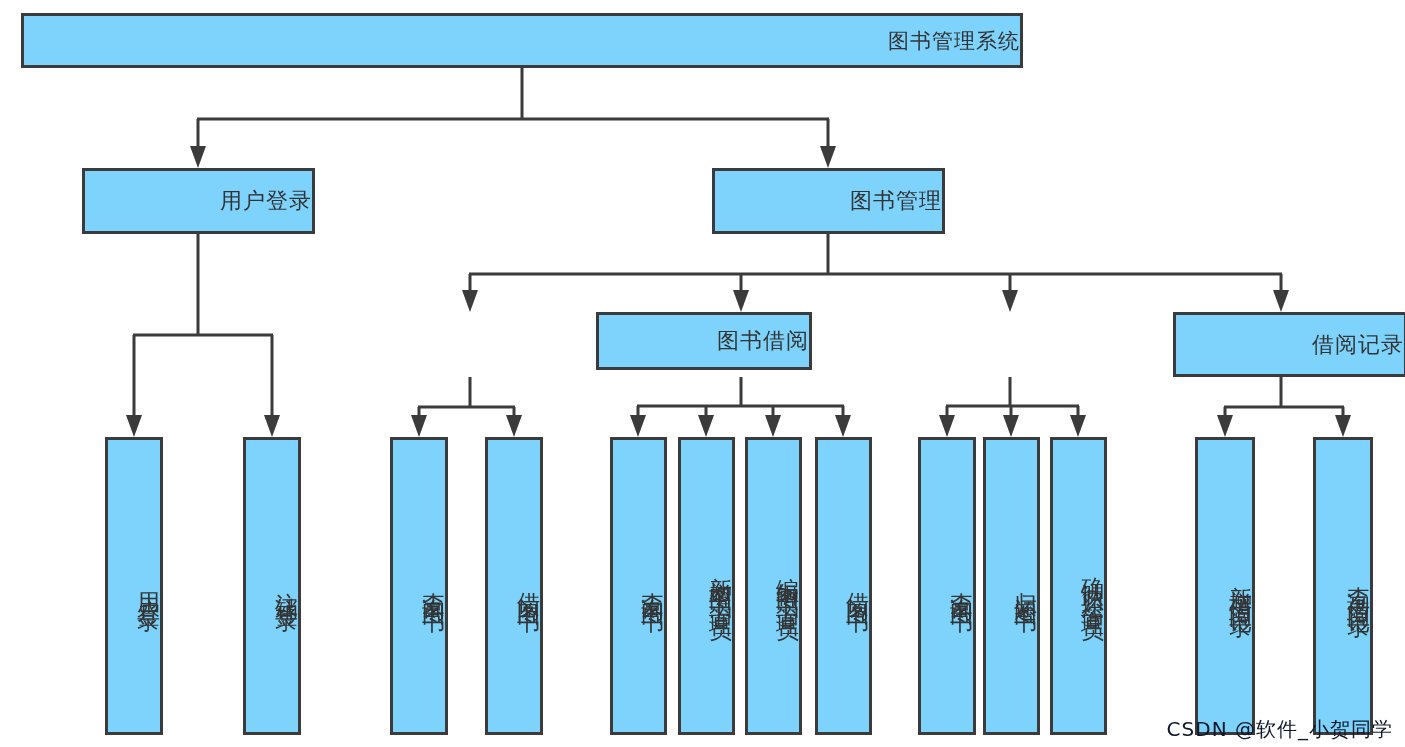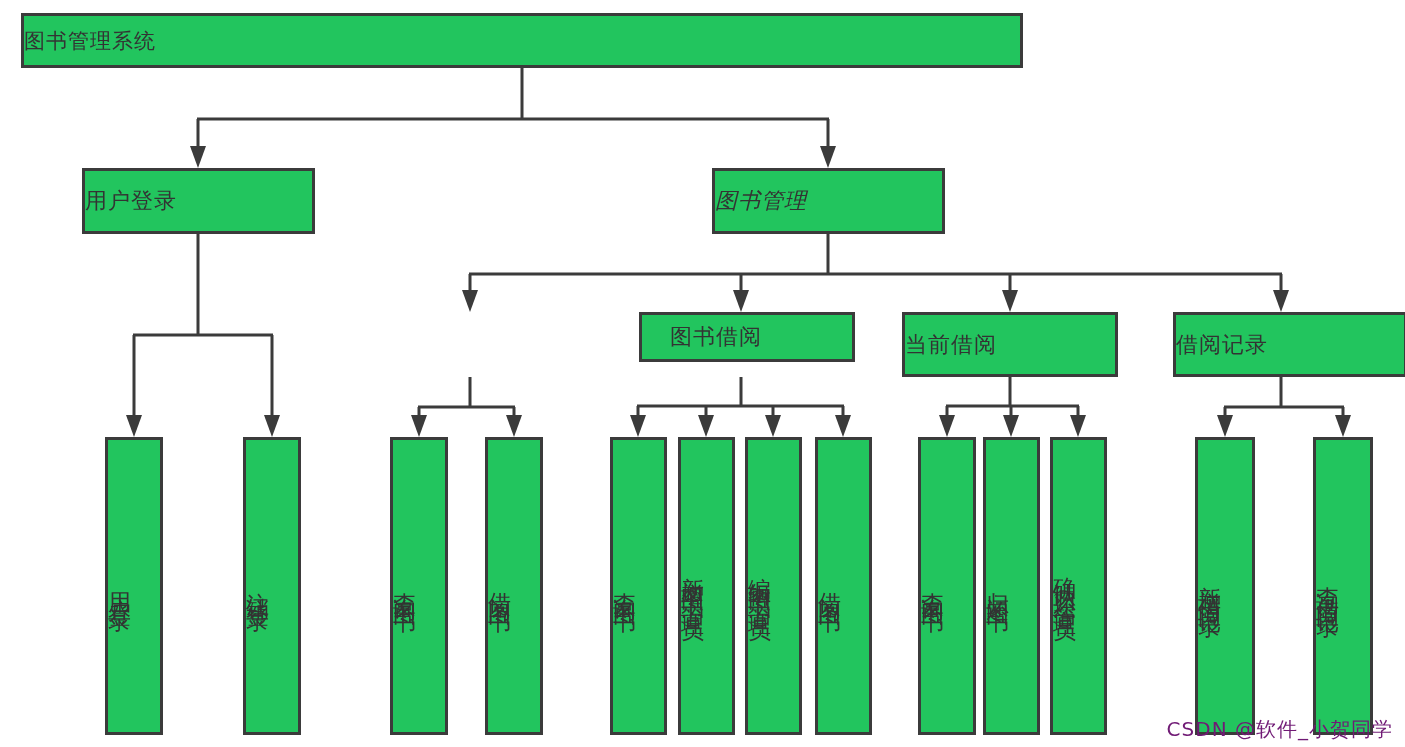--- a/index.html
+++ b/index.html
@@ -2,46 +2,46 @@
 <html><head>
 <meta charset="utf-8">
 <style>
   html,body { margin:0; padding:0; background:#ffffff; }
   .canvas {
     position:relative; width:1405px; height:747px; background:#ffffff;
     font-family:"DejaVu Sans","Liberation Sans",sans-serif; overflow:hidden;
   }
   .connectors { position:absolute; left:0; top:0; width:1405px; height:747px; }
   .node {
-    position:absolute; box-sizing:border-box; background:#22c55e;
-    border:3px solid #3b3b3b; display:flex; align-items:center; justify-content:flex-start;
+    position:absolute; box-sizing:border-box; background:#7dd3fc;
+    border:3px solid #3b3b3b; display:flex; align-items:center; justify-content:flex-end;
     color:#333333;
   }
   .hnode span { font-size:22px; letter-spacing:1px; white-space:nowrap; }
   .root  { left:21px;  top:13px;  width:1002px; height:55px; }
   .root span { font-size:21px; }
   .l2a   { left:82px;  top:168px; width:233px; height:66px; }
-  .l2b   { left:712px; top:168px; width:233px; height:66px;font-style:italic; }
+  .l2b   { left:712px; top:168px; width:233px; height:66px; }
   .l3a   { left:362px; top:312px; width:216px; height:65px; }
-  .l3b   { left:639px; top:312px; width:216px; height:50px;padding-left:28px; }
+  .l3b   { left:596px; top:312px; width:216px; height:58px;padding-left:28px; }
   .l3c   { left:902px; top:312px; width:216px; height:65px; }
   .l3d   { left:1173px;top:312px; width:234px; height:65px; }
   .leaf  { top:437px; width:58px; height:298px; }
   .leaf span {
     writing-mode:vertical-rl; text-orientation:mixed;
     font-size:23px; letter-spacing:6px; line-height:1; white-space:nowrap;
   }
   .a1 { left:105px; }  .a2 { left:243px; }
   .b1 { left:390px; }  .b2 { left:485px; }
   .c1 { left:610px; width:57px; } .c2 { left:678px; width:57px; }
   .c3 { left:745px; width:57px; } .c4 { left:815px; width:57px; }
   .d1 { left:918px; width:58px; } .d2 { left:983px; width:57px; } .d3 { left:1050px; width:57px; }
   .e1 { left:1195px; width:60px; } .e2 { left:1313px; width:60px; }
   .watermark {
-    position:absolute; right:12px; bottom:4px; color:#701a75;
+    position:absolute; right:12px; bottom:4px; color:#0f172a;
     font-size:20px; letter-spacing:1px; white-space:nowrap; z-index:5;
   }
 </style>
 </head>
 <body>
 
 <div class="canvas">
 
   <svg class="connectors" viewBox="0 0 1405 747" xmlns="http://www.w3.org/2000/svg" aria-hidden="true">
     <g stroke="#3b3b3b" stroke-width="3" fill="none">
@@ -83,23 +83,20 @@
   <div class="node hnode l2a">
     <span>用户登录</span>
   </div>
   <div class="node hnode l2b">
     <span>图书管理</span>
   </div>
 
   <div class="node hnode l3b">
     <span>图书借阅</span>
   </div>
-  <div class="node hnode l3c">
-    <span>当前借阅</span>
-  </div>
   <div class="node hnode l3d">
     <span>借阅记录</span>
   </div>
 
   <div class="node leaf a1">
     <span>用户登录</span>
   </div>
   <div class="node leaf a2">
     <span>注销登录</span>
   </div>

